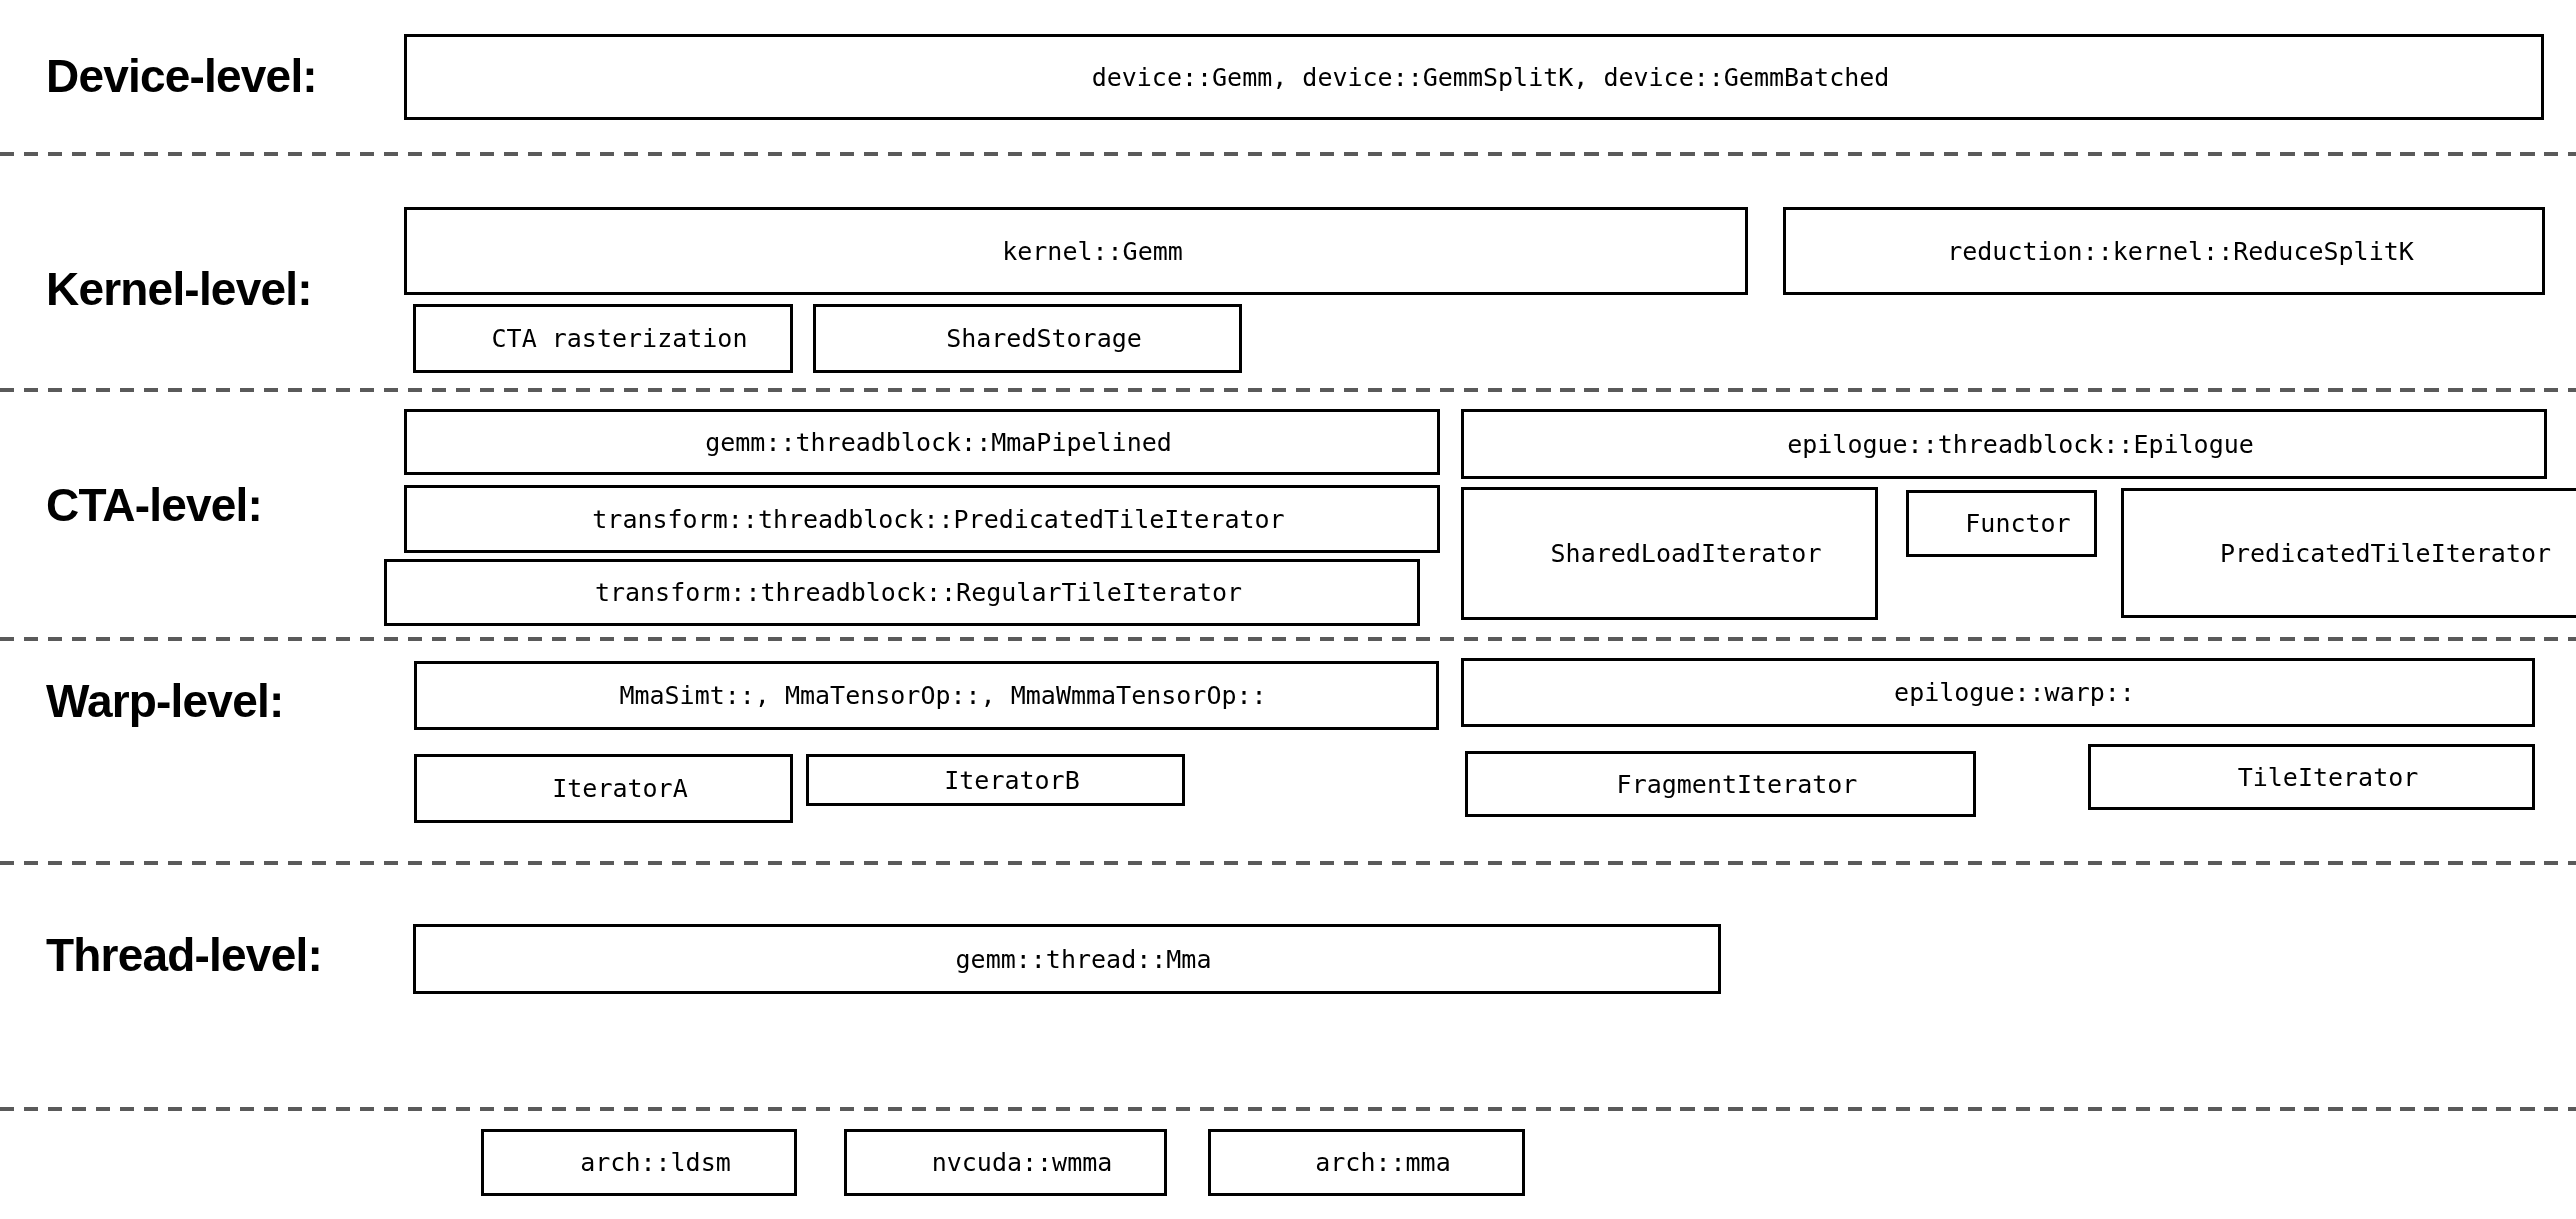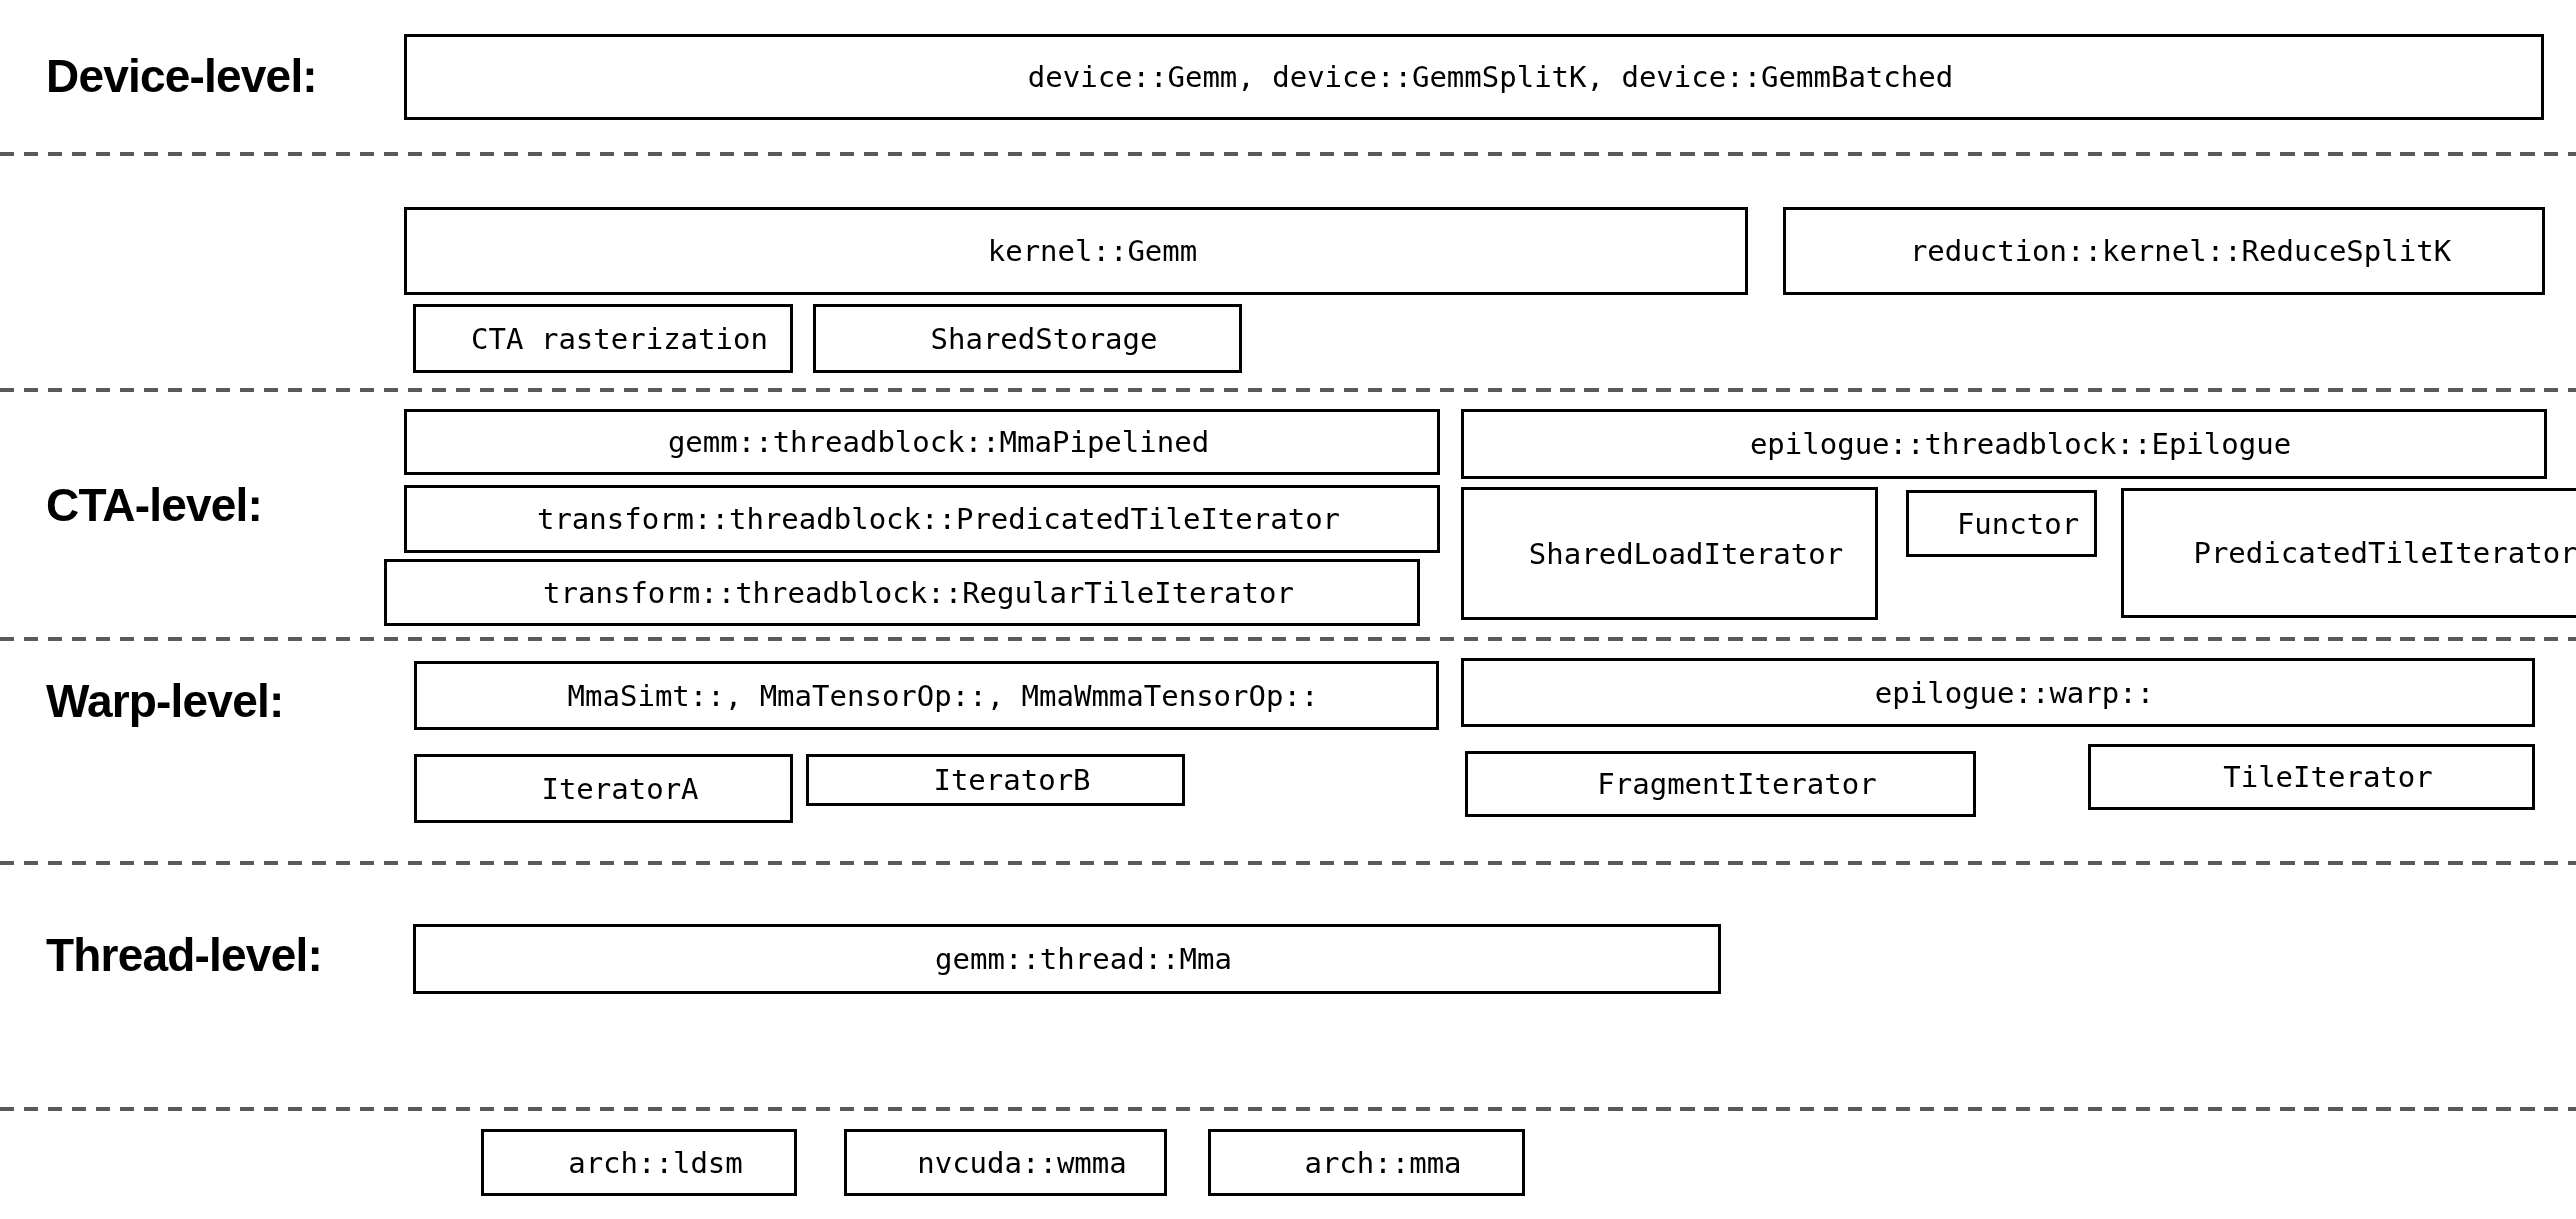--- a/index.html
+++ b/index.html
@@ -36,40 +36,41 @@
     white-space: nowrap;
   }
   .box {
     position: absolute;
     box-sizing: border-box;
     border: 3.1px solid #000000;
     background: #ffffff;
     display: flex;
     align-items: center;
     justify-content: center;
-    font-size: 29px;
+    font-size: 25px;
     white-space: pre;
     text-align: left;
     padding-left: 33px;
   }
 </style>
 </head>
 <body>
 
 <div class="canvas">
 
   <div class="divider" style="top:152px"></div>
   <div class="divider" style="top:388px"></div>
   <div class="divider" style="top:637px"></div>
   <div class="divider" style="top:861px"></div>
   <div class="divider" style="top:1107px"></div>
 
   <div class="row-label" style="top:49px">Device-level:</div>
   <div class="box" style="left:404px;top:34px;width:2140px;height:86px">device::Gemm, device::GemmSplitK, device::GemmBatched</div>
 
+  <div class="row-label" style="top:262px">Kernel-level:</div>
   <div class="box" style="left:404px;top:207px;width:1344px;height:88px">kernel::Gemm</div>
   <div class="box" style="left:1783px;top:207px;width:762px;height:88px">reduction::kernel::ReduceSplitK</div>
   <div class="box" style="left:413px;top:304px;width:380px;height:69px">CTA rasterization</div>
   <div class="box" style="left:813px;top:304px;width:429px;height:69px">SharedStorage</div>
 
   <div class="row-label" style="top:478px">CTA-level:</div>
   <div class="box" style="left:404px;top:409px;width:1036px;height:66px">gemm::threadblock::MmaPipelined</div>
   <div class="box" style="left:404px;top:485px;width:1036px;height:68px">transform::threadblock::PredicatedTileIterator</div>
   <div class="box" style="left:384px;top:559px;width:1036px;height:67px">transform::threadblock::RegularTileIterator</div>
   <div class="box" style="left:1461px;top:409px;width:1086px;height:70px">epilogue::threadblock::Epilogue</div>

